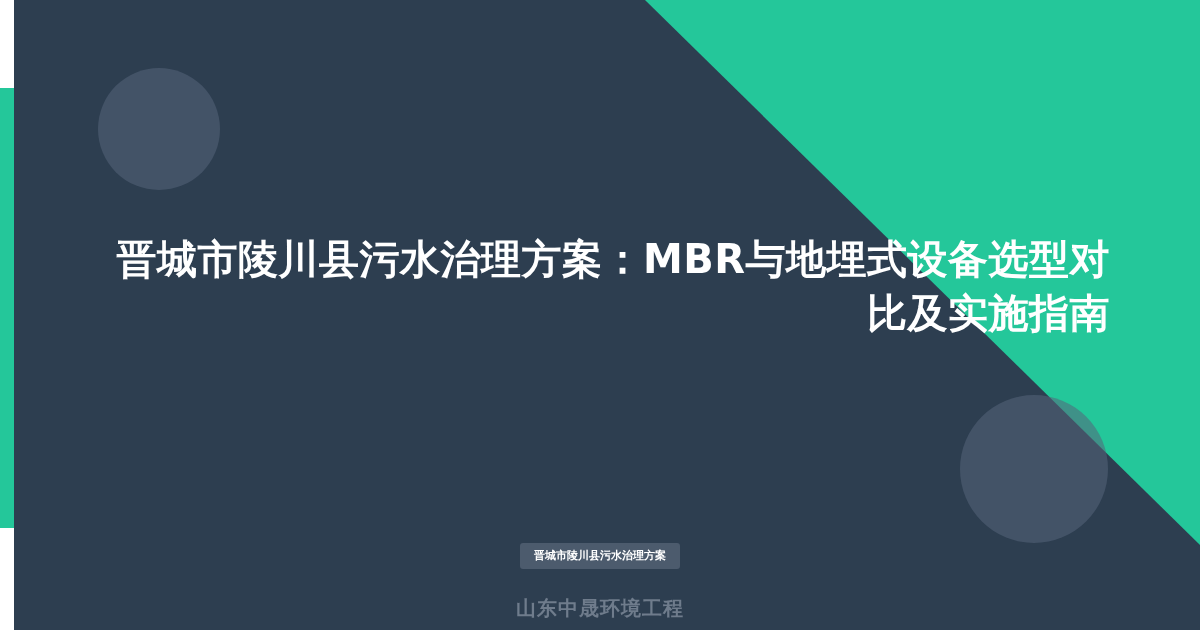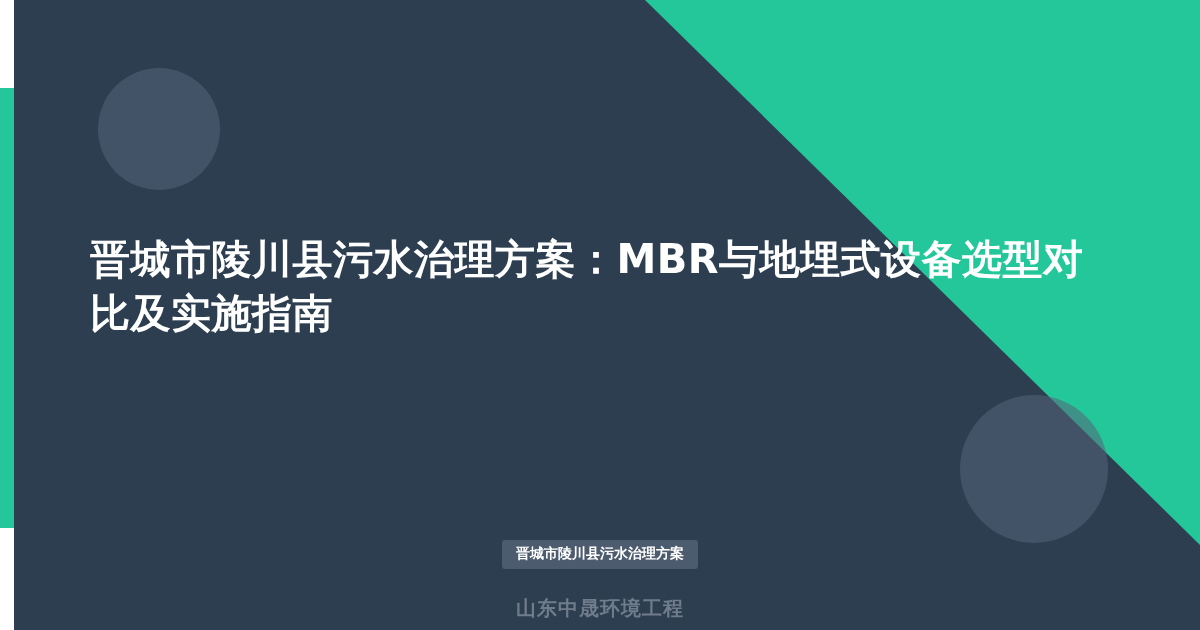--- a/index.html
+++ b/index.html
@@ -70,21 +70,21 @@
     top: 395px;
     width: 148px;
     height: 148px;
   }
   
   .title-wrap {
     position: absolute;
     left: 0;
     top: 232px;
     width: 1200px;
-    text-align: left;
+    text-align: right;
     padding: 0 90px;
     box-sizing: border-box;
   }
   .title {
     margin: 0;
     color: #ffffff;
     font-size: 40px;
     font-weight: bold;
     line-height: 1.35;
     letter-spacing: 0.5px;
@@ -95,21 +95,21 @@
     position: absolute;
     left: 0;
     bottom: 8px;
     width: 1200px;
     text-align: center;
   }
   .tag {
     display: inline-block;
     background: #4c5b6d;
     color: #ffffff;
-    font-size: 14px;
+    font-size: 11px;
     font-weight: bold;
     padding: 5px 14px 6px 14px;
     border-radius: 3px;
     font-family: "DejaVu Sans", "Liberation Sans", sans-serif;
     white-space: nowrap;
   }
   .brand {
     margin-top: 26px;
     color: #6f7c8c;
     font-size: 20px;

